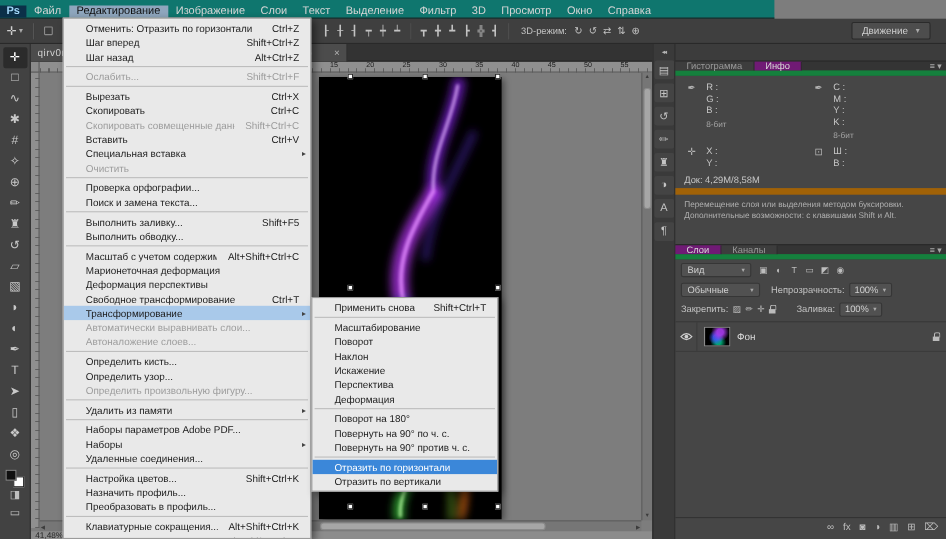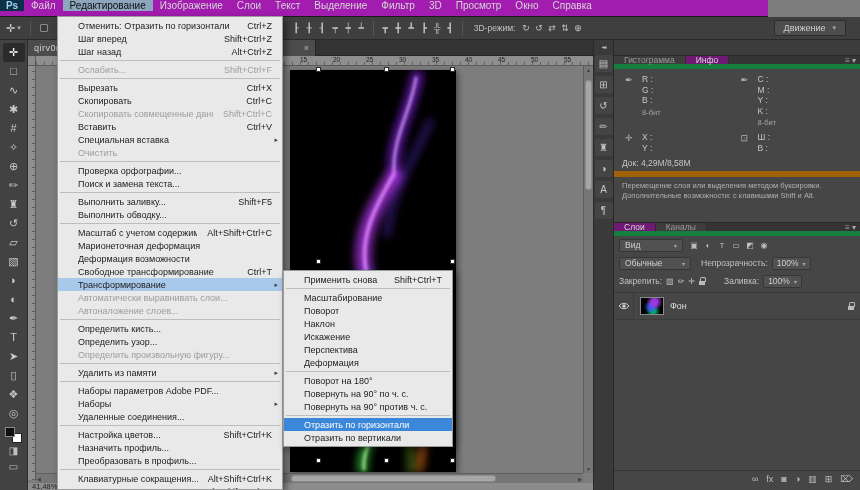--- a/index.html
+++ b/index.html
@@ -2,22 +2,22 @@
 <html style="--pasteboard: #7d7d7d; --panel-bg: #464646; --menu-bg: #e9e9e9; --selection-blue: #3b87d9; --parent-highlight: #a9c9ea;"><head>
 <meta charset="utf-8">
 <style>
   html,body{margin:0;padding:0;background:#555;}
   #app{position:relative;width:860px;height:490px;overflow:hidden;
        font-family:"Liberation Sans",sans-serif;background:var(--pasteboard,#7d7d7d);
        -webkit-font-smoothing:antialiased;}
   #app *{box-sizing:border-box;}
 
   
-  #menubar{position:absolute;left:0;top:0;width:768px;height:17px;background:#a21caf;
-           border-bottom:1px solid #1b1b1b;display:flex;align-items:flex-start;z-index:60;}
+  #menubar{position:absolute;left:0;top:0;width:704px;height:17px;background:#0f766e;
+           border-bottom:1px solid #1b1b1b;display:flex;align-items:flex-end;z-index:60;}
   #logo{width:24px;background:#0b3048;color:#9fd4f5;font-weight:bold;font-size:10px;
         display:flex;align-items:center;justify-content:center;}
   .mb-item{padding:0 7px;font-size:10px;color:#d6d6d6;display:flex;align-items:center;white-space:nowrap;}
   .mb-item.active{background:#8ea6bd;color:#0e0e0e;}
 
   
   #optionsbar{position:absolute;left:0;top:17px;width:860px;height:23px;background:#3f3f3f;
               border-bottom:1px solid #292929;display:flex;align-items:center;padding:0 6px;z-index:5;}
   .ob-icon{font-size:11px;color:#cfcfcf;margin-right:2px;}
   .ob-caret{font-size:7px;color:#aaa;margin-right:4px;}
@@ -520,21 +520,21 @@
       </div>
       <div class="m-sep"></div>
       <div class="m-item">
         <span class="m-label">Масштаб с учетом содержимого</span>
         <span class="m-short">Alt+Shift+Ctrl+C</span>
       </div>
       <div class="m-item">
         <span class="m-label">Марионеточная деформация</span>
       </div>
       <div class="m-item">
-        <span class="m-label">Деформация возможности</span>
+        <span class="m-label">Деформация перспективы</span>
       </div>
       <div class="m-item">
         <span class="m-label">Свободное трансформирование</span>
         <span class="m-short">Ctrl+T</span>
       </div>
       <div class="m-item hl">
         <span class="m-label">Трансформирование</span>
         <span class="m-arrow">▸</span>
       </div>
       <div class="m-item disabled">

